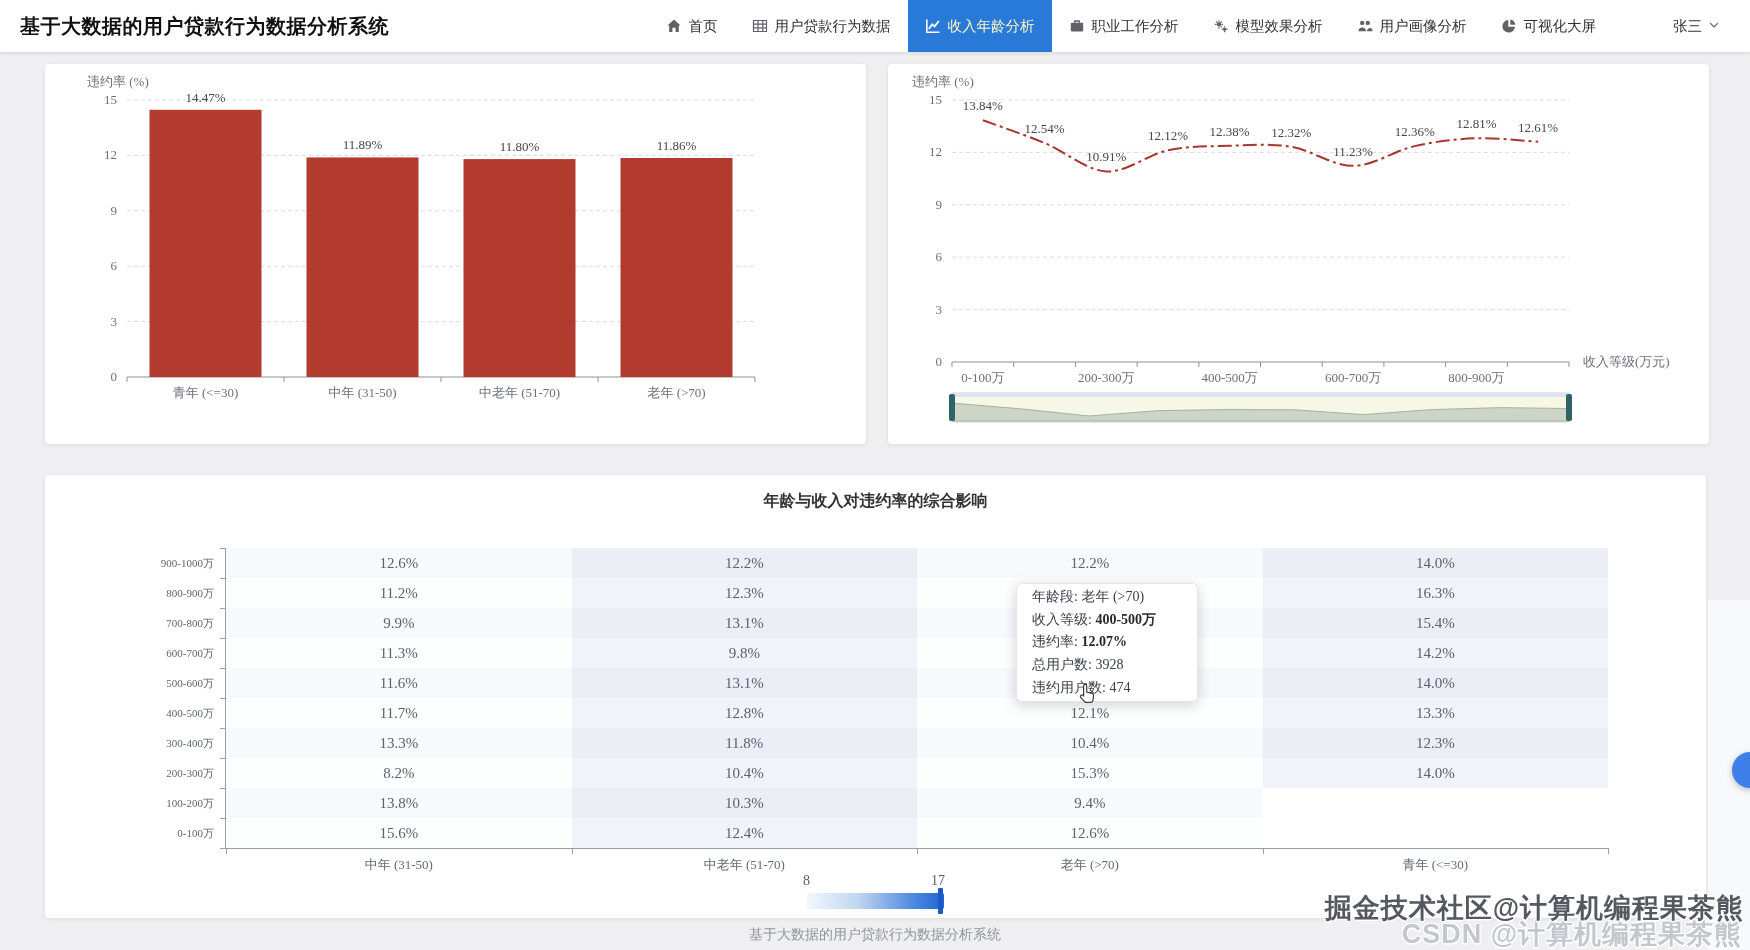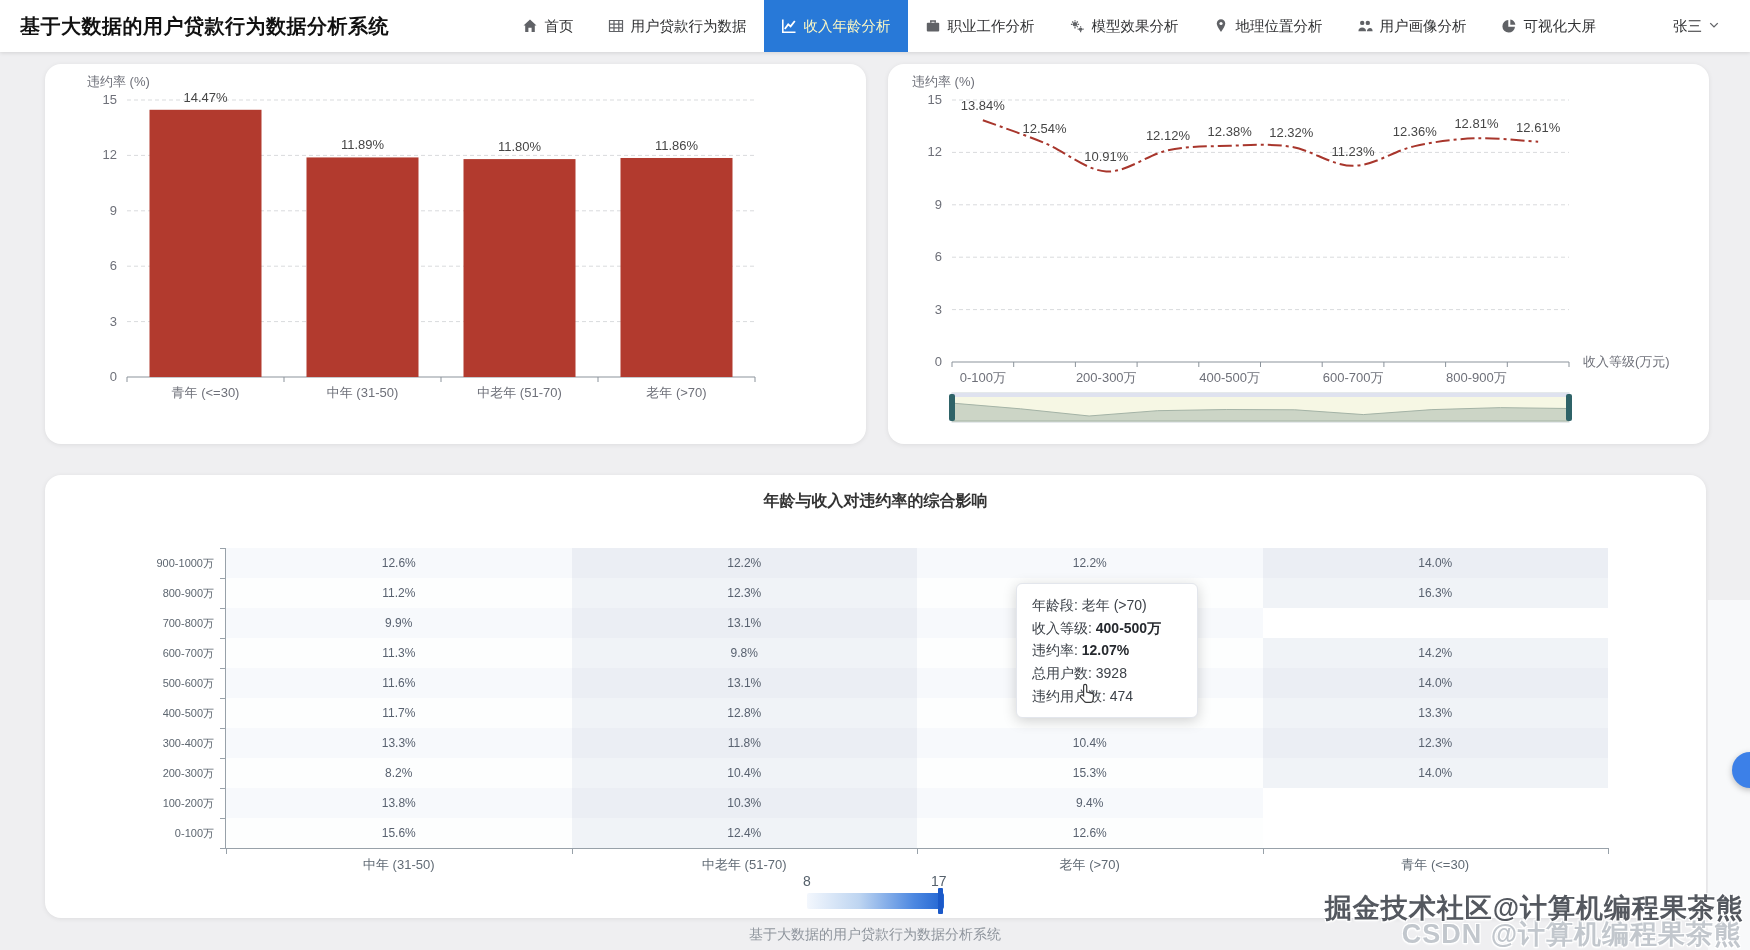--- a/index.html
+++ b/index.html
@@ -11,40 +11,40 @@
   .brand{font-family:"Liberation Serif","DejaVu Serif",serif;font-weight:bold;font-size:20px;color:#111;
          display:flex;align-items:center;padding-left:20px;letter-spacing:.5px;}
   .menu{display:flex;align-items:stretch;margin-left:auto;}
   .menu-item{display:flex;align-items:center;gap:7px;padding:0 17px;font-size:14.5px;color:#303133;cursor:pointer;white-space:nowrap;}
   .menu-item .nav-ic{display:flex;align-items:center;color:#606266;}
   .menu-item.active{background:#2879d8;color:#fef9c3;}
   .menu-item.active .nav-ic{color:#ffffff;}
   .user-menu{display:flex;align-items:center;gap:6px;padding:0 30px 0 60px;font-size:14.5px;color:#303133;cursor:pointer;}
 
   
-  .card{position:absolute;background:#ffffff;border-radius:16px;box-shadow:0 1px 5px rgba(0,0,0,.08);}
+  .card{position:absolute;background:#ffffff;border-radius:4px;box-shadow:0 1px 5px rgba(0,0,0,.08);font-family:Liberation Serif, serif;}
   #bar-card{left:45px;top:64px;width:821px;height:380px;}
   #line-card{left:888px;top:64px;width:821px;height:380px;}
   #heat-card{left:45px;top:475px;width:1661px;height:443px;}
   .chart-svg{position:absolute;left:0;top:0;}
 
   
   .heat-title{position:absolute;left:0;top:16px;width:100%;text-align:center;font-size:16px;font-weight:bold;color:#333;margin:0;}
   #heatmap{position:absolute;left:180px;top:73px;width:1382px;height:300px;
            border-left:1px solid #98a1a9;border-bottom:1px solid #98a1a9;}
   .hm-cell{position:absolute;display:flex;align-items:center;justify-content:center;
-           font-size:12px;color:#596270;}
+           font-size:15px;color:#596270;}
   .hm-ylab{position:absolute;width:168px;text-align:right;font-size:11px;color:#5d6670;line-height:30px;}
   .hm-xlab{position:absolute;top:308px;text-align:center;font-size:13px;color:#606a74;}
   .hm-tick{position:absolute;background:#98a1a9;}
 
   
   .hm-tooltip{position:absolute;left:971px;top:108px;min-width:150px;background:#ffffff;
               border:1px solid #e3e6ec;border-radius:6px;box-shadow:0 3px 14px rgba(0,0,0,.18);
-              padding:10px 15px;font-size:14px;line-height:1.62;color:#3c4148;z-index:5;}
+              padding:2px 15px;font-size:14px;line-height:1.62;color:#3c4148;z-index:5;}
   .hm-tooltip b{color:#26292e;}
   .cursor-hand{position:absolute;left:1030px;top:207px;z-index:6;}
 
   
   .vm-label{position:absolute;top:398px;font-size:14px;color:#55606b;}
   .vm-bar{position:absolute;left:762px;top:418px;width:137px;height:16px;border-radius:2px;
           background:linear-gradient(90deg,#f3f7fd 0%,#bed5f1 38%,#4d88e1 78%,#2265d2 100%);}
   .vm-handle{position:absolute;left:893px;top:413px;width:5px;height:26px;background:#1b59c8;border-radius:1px;}
 
   
@@ -102,29 +102,20 @@
         <div class="menu-item">
           <span class="nav-ic">
             <svg width="16" height="16" viewBox="0 0 16 16" fill="currentColor">
               <circle cx="6" cy="6.3" r="2.3"></circle>
               <path d="M6 2.2v1.4M6 9v1.4M1.9 6.3h1.4M8.7 6.3h1.4M3.2 3.5l1 1M7.8 8.1l1 1M8.8 3.5l-1 1" stroke="currentColor" stroke-width="1.3"></path>
               <circle cx="11.6" cy="11.2" r="1.8"></circle>
               <path d="M11.6 8.2v1.1M11.6 13v1.2M8.6 11.2h1.1M13.5 11.2h1.2" stroke="currentColor" stroke-width="1.2"></path>
             </svg>
           </span>
           <span>模型效果分析</span>
-        </div>
-        <div class="menu-item">
-          <span class="nav-ic">
-            <svg width="16" height="16" viewBox="0 0 16 16" fill="currentColor">
-              <path d="M8 1.3C5.6 1.3 3.8 3.1 3.8 5.4 3.8 8.5 8 13.8 8 13.8s4.2-5.3 4.2-8.4C12.2 3.1 10.4 1.3 8 1.3z"></path>
-              <circle cx="8" cy="5.5" r="1.6" fill="#fff"></circle>
-            </svg>
-          </span>
-          <span>地理位置分析</span>
         </div>
         <div class="menu-item">
           <span class="nav-ic">
             <svg width="16" height="16" viewBox="0 0 16 16" fill="currentColor">
               <circle cx="5.2" cy="4.9" r="2.2"></circle>
               <circle cx="10.8" cy="4.9" r="2.2"></circle>
               <path d="M1.4 13.2c0-2.2 1.7-3.6 3.8-3.6s3.8 1.4 3.8 3.6z"></path>
               <path d="M9.8 13.2c.2-2 1.6-3.3 3.3-3.3 1.4 0 2.5 1.1 2.5 3.3z"></path>
             </svg>
           </span>
@@ -245,20 +236,21 @@
         <div class="hm-cell" style="left: 1036.5px; top: 0px; width: 345.5px; height: 30px; background: rgb(235, 238, 244);">14.0%</div>
         <div class="hm-ylab" style="left: -180px; top: 0px;">900-1000万</div>
         <div class="hm-cell" style="left: 0px; top: 30px; width: 345.5px; height: 30px; background: rgb(253, 254, 254);">11.2%</div>
         <div class="hm-cell" style="left: 345.5px; top: 30px; width: 345.5px; height: 30px; background: rgb(240, 243, 247);">12.3%</div>
         <div class="hm-cell" style="left: 691px; top: 30px; width: 345.5px; height: 30px; background: rgb(253, 254, 254);"></div>
         <div class="hm-cell" style="left: 1036.5px; top: 30px; width: 345.5px; height: 30px; background: rgb(240, 243, 247);">16.3%</div>
         <div class="hm-ylab" style="left: -180px; top: 30px;">800-900万</div>
         <div class="hm-cell" style="left: 0px; top: 60px; width: 345.5px; height: 30px; background: rgb(247, 249, 252);">9.9%</div>
         <div class="hm-cell" style="left: 345.5px; top: 60px; width: 345.5px; height: 30px; background: rgb(235, 238, 244);">13.1%</div>
         <div class="hm-cell" style="left: 691px; top: 60px; width: 345.5px; height: 30px; background: rgb(247, 249, 252);"></div>
+        <div class="hm-cell" style="left: 1036.5px; top: 60px; width: 345.5px; height: 30px; background: rgb(235, 238, 244);">15.4%</div>
         <div class="hm-ylab" style="left: -180px; top: 60px;">700-800万</div>
         <div class="hm-cell" style="left: 0px; top: 90px; width: 345.5px; height: 30px; background: rgb(253, 254, 254);">11.3%</div>
         <div class="hm-cell" style="left: 345.5px; top: 90px; width: 345.5px; height: 30px; background: rgb(240, 243, 247);">9.8%</div>
         <div class="hm-cell" style="left: 691px; top: 90px; width: 345.5px; height: 30px; background: rgb(253, 254, 254);"></div>
         <div class="hm-cell" style="left: 1036.5px; top: 90px; width: 345.5px; height: 30px; background: rgb(240, 243, 247);">14.2%</div>
         <div class="hm-ylab" style="left: -180px; top: 90px;">600-700万</div>
         <div class="hm-cell" style="left: 0px; top: 120px; width: 345.5px; height: 30px; background: rgb(247, 249, 252);">11.6%</div>
         <div class="hm-cell" style="left: 345.5px; top: 120px; width: 345.5px; height: 30px; background: rgb(235, 238, 244);">13.1%</div>
         <div class="hm-cell" style="left: 691px; top: 120px; width: 345.5px; height: 30px; background: rgb(247, 249, 252);"></div>
         <div class="hm-cell" style="left: 1036.5px; top: 120px; width: 345.5px; height: 30px; background: rgb(235, 238, 244);">14.0%</div>

